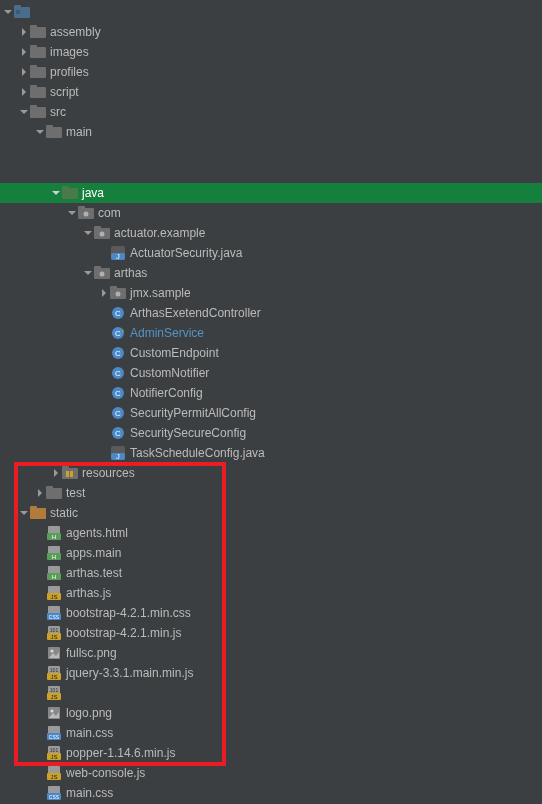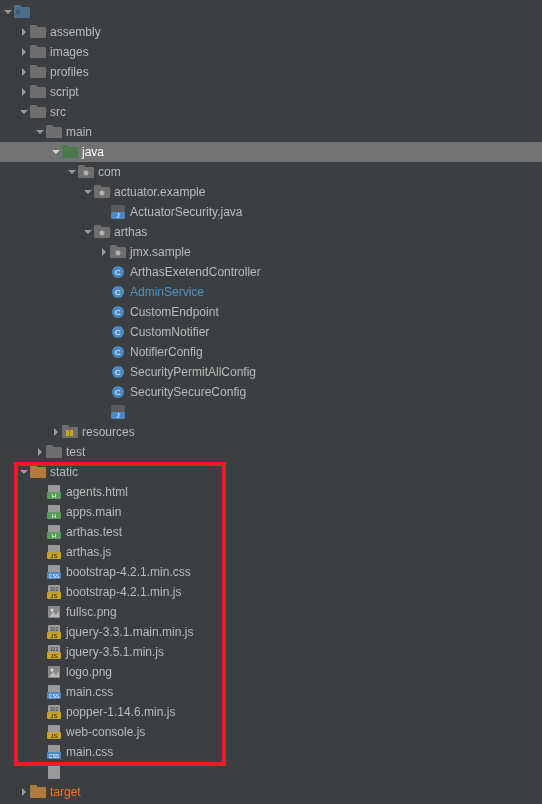--- a/index.html
+++ b/index.html
@@ -17,22 +17,23 @@
     padding-top: 2px;
   }
   .row {
     display: flex;
     align-items: center;
     height: 20px;
     white-space: nowrap;
     position: relative;
   }
   .row.selected {
-    background: #737373;
+    background: #15803d;
     color: #ffffff;
+    margin-top: 41px;
   }
   .row.highlighted .label {
     color: #5394c4;
   }
   .arrow {
     width: 12px;
     height: 12px;
     display: inline-flex;
     align-items: center;
     justify-content: center;
@@ -360,20 +361,21 @@
 
   <div class="row">
     <span class="indent" style="width:110px"></span>
     <span class="icon file-java">
         <svg width="14" height="14">
           <rect x="0" y="0" width="14" height="14" rx="2" fill="#5a5a5a"></rect>
           <rect class="badge" x="0" y="7" width="14" height="7" rx="2"></rect>
           <text x="7" y="13" font-size="7" text-anchor="middle" fill="#fff">J</text>
         </svg>
       </span>
+    <span class="label">TaskScheduleConfig.java</span>
   </div>
 
   <div class="row">
     <span class="indent" style="width:50px"></span>
     <span class="arrow">
         <svg width="10" height="10">
           <path d="M3 1 L7 5 L3 9 Z" fill="#9a9a9a"></path>
         </svg>
       </span>
     <span class="icon">
@@ -512,21 +514,20 @@
   <div class="row">
       <span class="indent" style="width:46px"></span>
       <span class="icon file-js">
         <svg width="14" height="14">
           <rect x="1" y="0" width="12" height="14" rx="1" fill="#9a9a9a"></rect>
           <rect class="badge" x="0" y="7" width="14" height="7" rx="1"></rect>
           <text x="7" y="13" font-size="6" text-anchor="middle" fill="#222">JS</text>
           <text x="7" y="6" font-size="5" text-anchor="middle" fill="#333">101</text>
         </svg>
       </span>
-      <span class="label">jquery-3.5.1.min.js</span>
     </div>
   <div class="row">
       <span class="indent" style="width:46px"></span>
       <span class="icon file-img">
         <svg width="14" height="14">
           <rect x="1" y="1" width="12" height="12" rx="1" fill="#888"></rect>
           <circle cx="5" cy="5" r="1.5" fill="#ddd"></circle>
           <path d="M2 12 L6 7 L9 10 L12 6 L12 12 Z" fill="#bbb"></path>
         </svg>
       </span>

